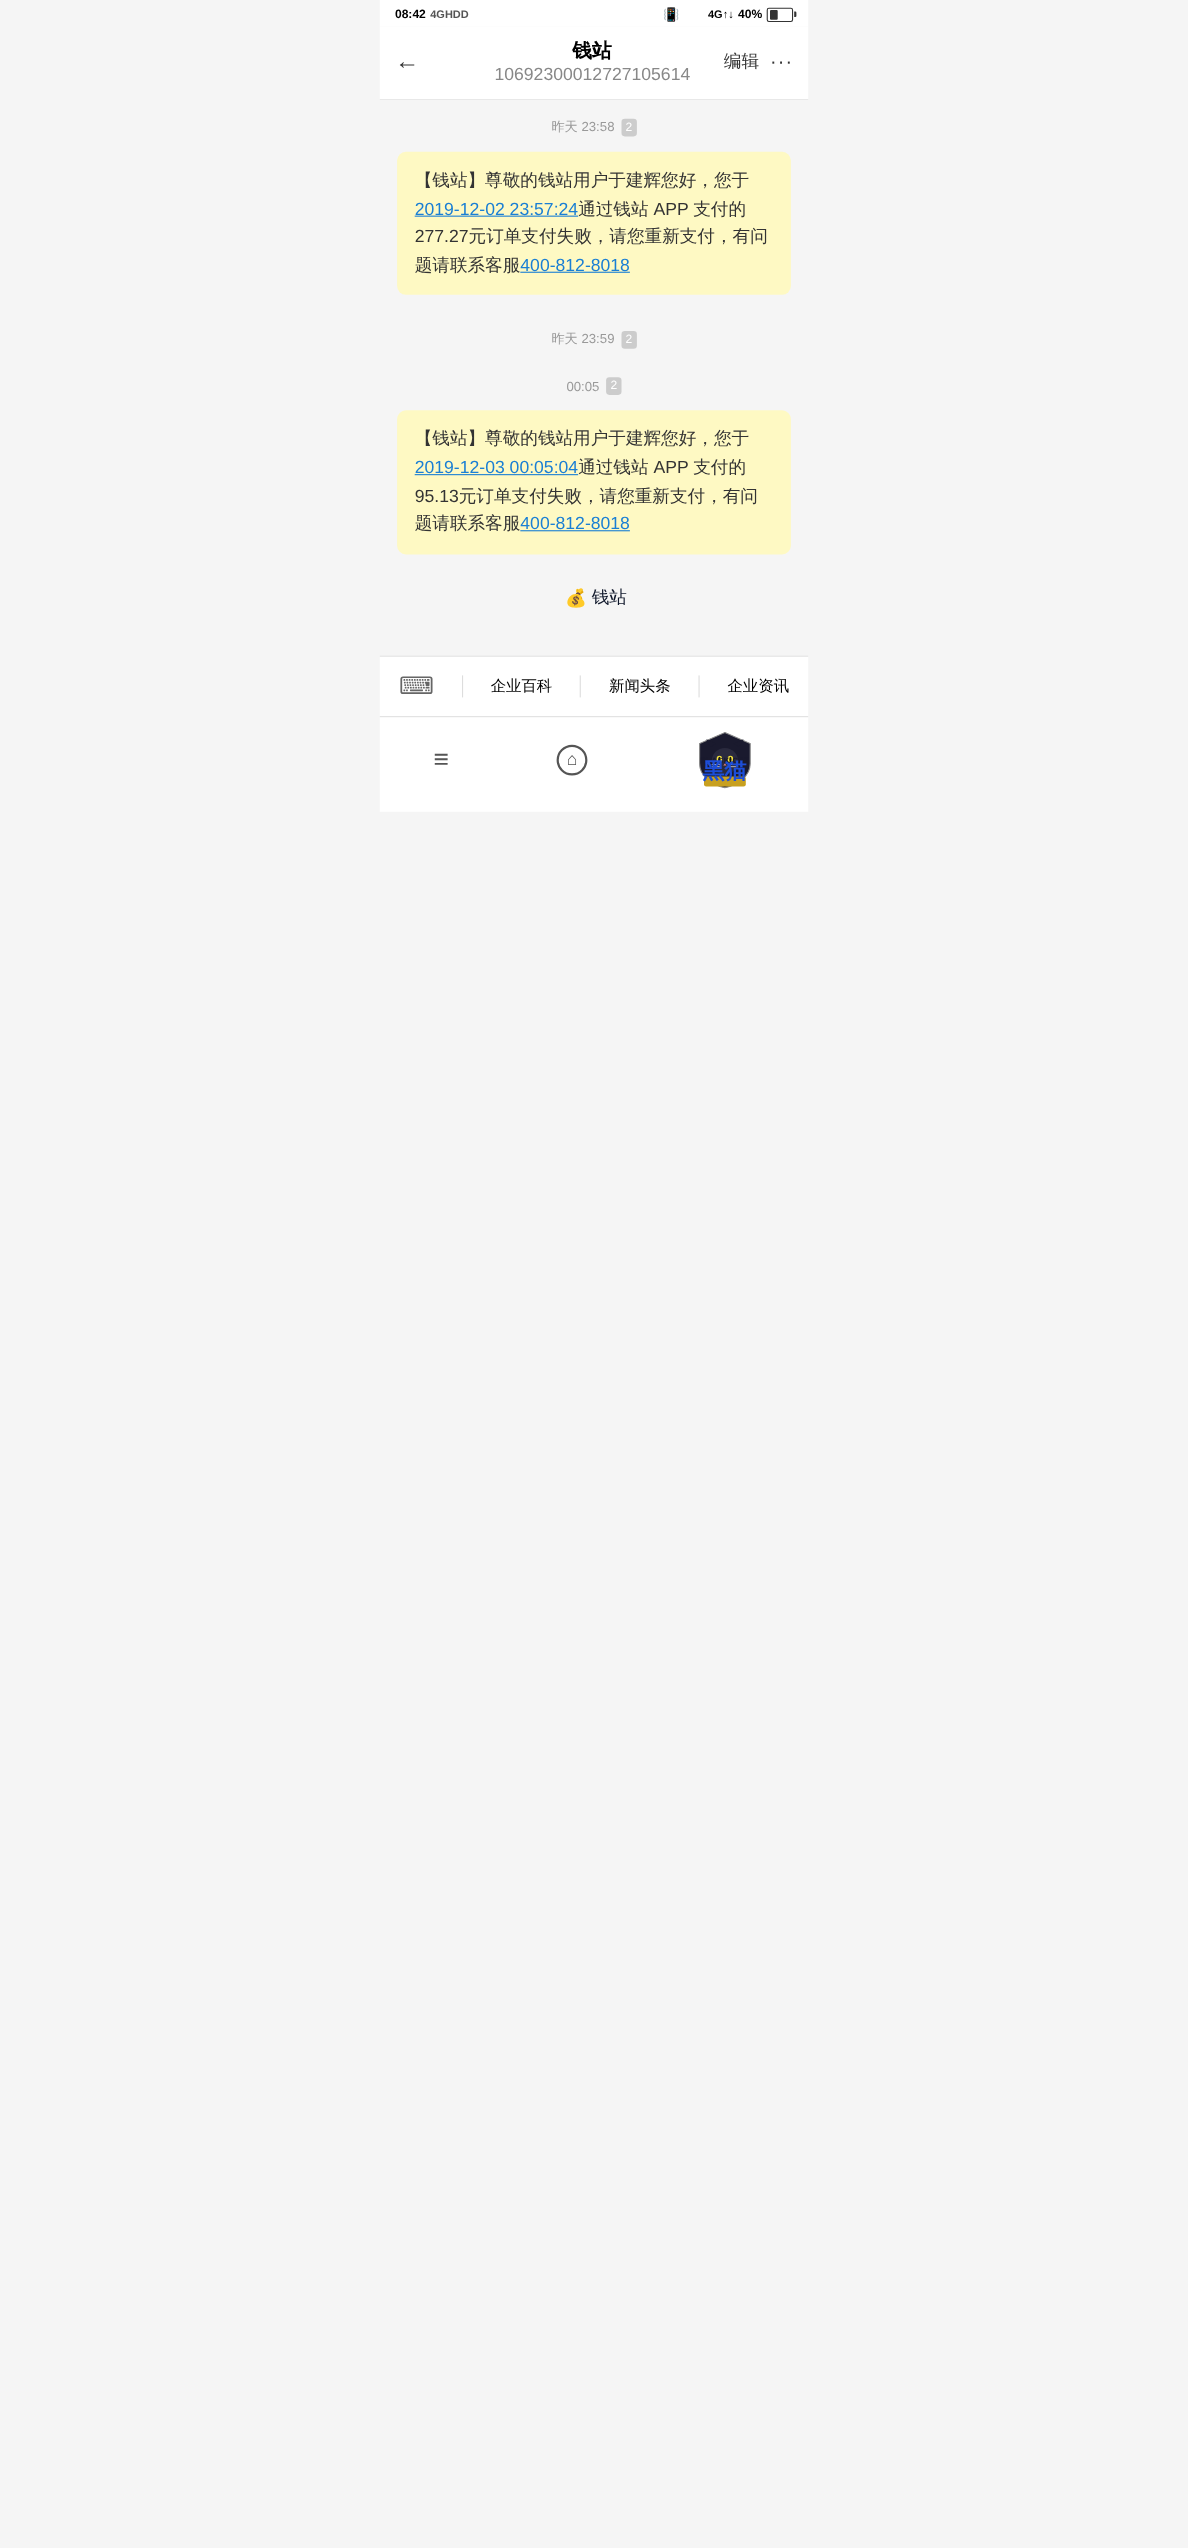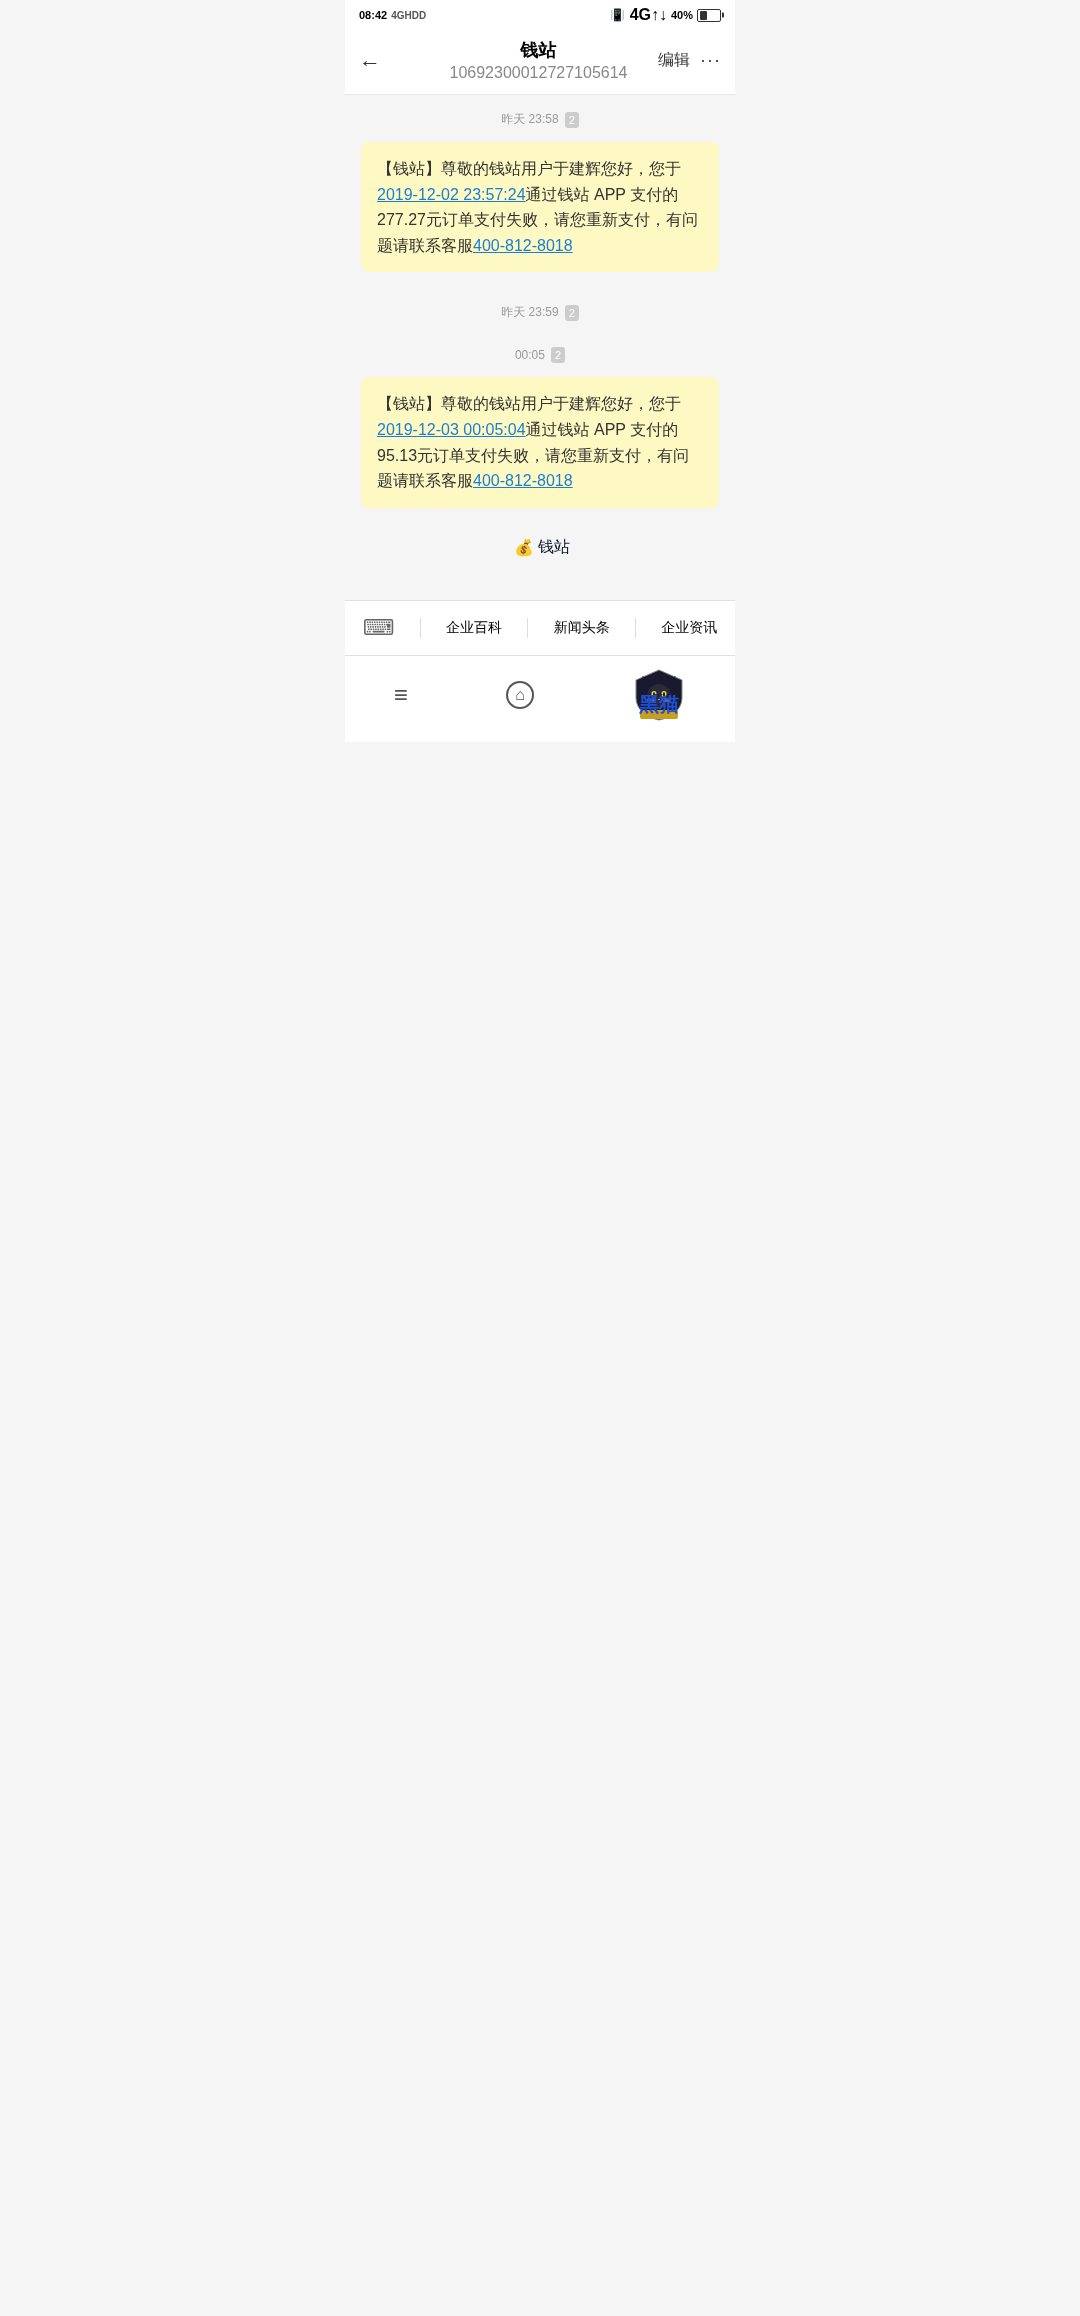--- a/index.html
+++ b/index.html
@@ -242,21 +242,21 @@
 </head>
 <body>
 
 <div class="status-bar">
   <div class="status-left">
     <span>08:42</span>
     <span style="font-size:10px; color:#555;">4GHDD</span>
   </div>
   <div class="status-right">
     <span style="font-size:12px;">📳</span>
-    <span style="font-size:16px;">4G↑↓</span>
+    <span style="font-size:10px;margin-left:22px;">4G↑↓</span>
     <span>40%</span>
     <div class="battery">
       <div class="battery-fill"></div>
     </div>
   </div>
 </div>
 
 <div class="header">
   <div class="header-left">
     <span class="back-btn">←</span>

